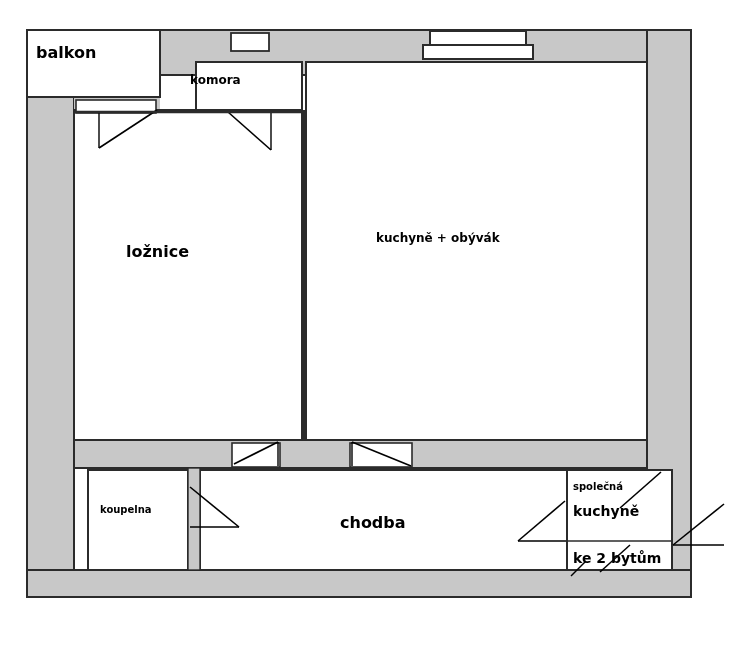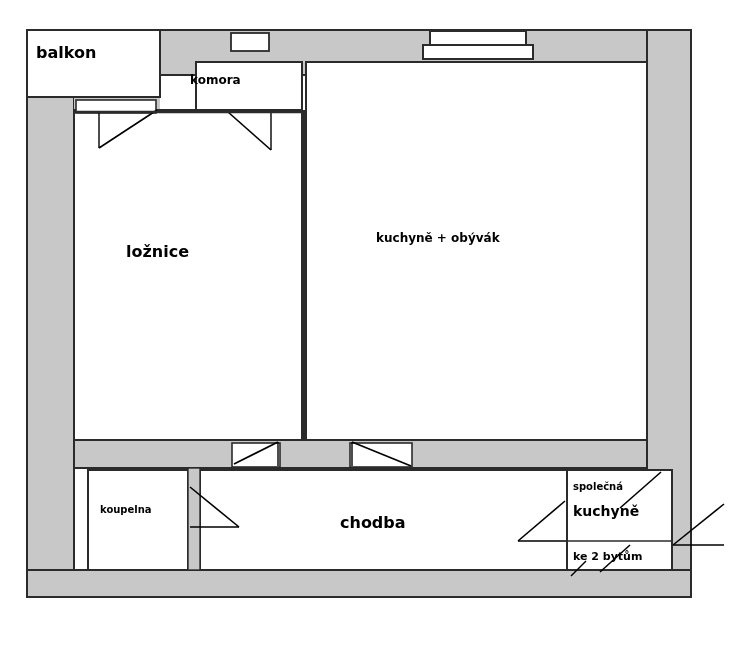--- a/index.html
+++ b/index.html
@@ -35,21 +35,21 @@
     pointer-events: none;
   }
   .lbl-balkon   { left: 36px;  top: 44px;  font-size: 16px; }
   .lbl-komora   { left: 190px; top: 74px;  font-size: 12px; }
   .lbl-loznice  { left: 126px; top: 243px; font-size: 16px; }
   .lbl-kuchyne  { left: 376px; top: 232px; font-size: 12px; }
   .lbl-koupelna { left: 100px; top: 504px; font-size: 10px; }
   .lbl-chodba   { left: 340px; top: 514px; font-size: 16px; }
   .lbl-spolecna { left: 573px; top: 481px; font-size: 10px; }
   .lbl-presin   { left: 573px; top: 504px; font-size: 14px; }
-  .lbl-ke2      { left: 573px; top: 551px; font-size: 11px; }
+  .lbl-ke2      { left: 573px; top: 551px; font-size: 14px; }
 </style>
 </head>
 <body>
 
 <div id="floorplan-root">
 
   <svg id="plan-svg" viewBox="0 0 732 651" xmlns="http://www.w3.org/2000/svg">
 
     <g>
 

